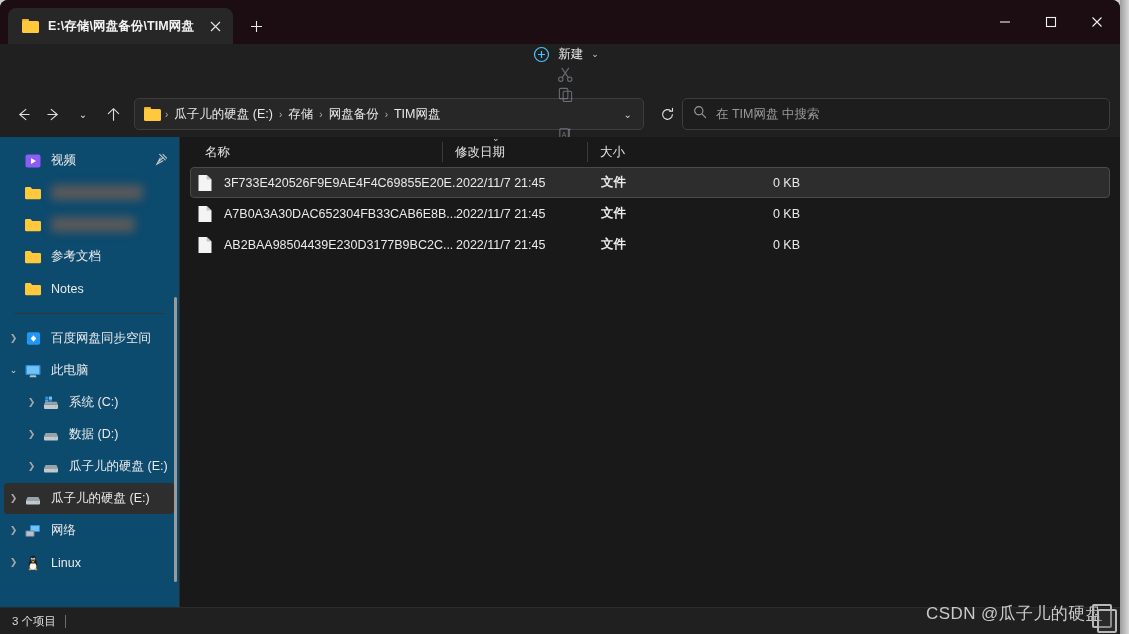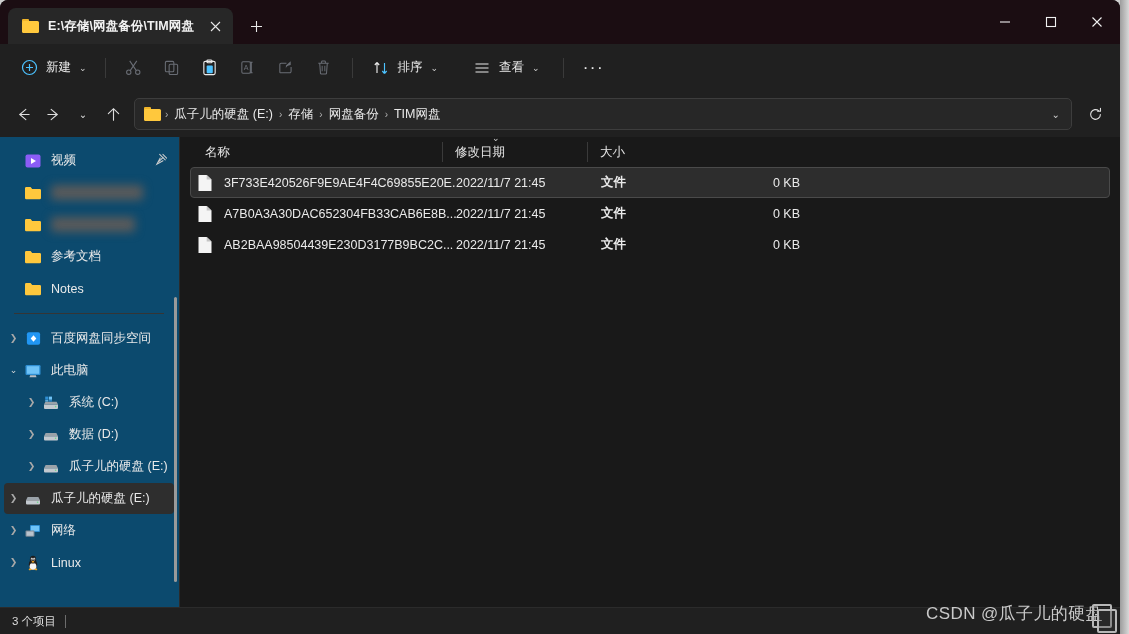--- a/index.html
+++ b/index.html
@@ -56,21 +56,21 @@
     display:flex; align-items:center; justify-content:center;
     color:#e9e9e9; font-size:19px; font-weight:300;
   }
   .wincontrols { position:absolute; right:0; top:0; display:flex; height:44px; }
   .wc { width:46px; height:44px; display:flex; align-items:center; justify-content:center; color:#f0f0f0; }
   .wc svg { display:block; }
 
   
   .toolbar {
     height:47px; background:#202020;
-    display:flex; align-items:center; padding-left:10px; gap:0;
+    display:flex; align-items:center; padding-left:10px; gap:0;flex-direction:column;
   }
   .tb-btn {
     height:32px; display:flex; align-items:center; gap:7px;
     padding:0 9px; border-radius:5px; color:#e8e8e8; font-size:12.5px;
     white-space:nowrap;
   }
   .tb-icon { width:20px; height:20px; display:flex; align-items:center; justify-content:center; }
   .tb-icon.dim { opacity:.42; }
   .chev { font-size:9px; color:#cfcfcf; margin-left:1px; }
   .tb-sep { width:1px; height:20px; background:#3a3a3a; margin:0 9px; }
@@ -364,20 +364,29 @@
       <span class="addr-chev">⌄</span>
     </div>
 
     <div class="refresh">
       <svg width="15" height="15" viewBox="0 0 16 16">
         <path d="M13.2 8 a5.2 5.2 0 1 1 -1.7 -3.9" stroke="#dedede" stroke-width="1.2" fill="none" stroke-linecap="round"></path>
         <path d="M13.3 1.4 V4.5 H10.2" stroke="#dedede" stroke-width="1.2" fill="none" stroke-linecap="round"></path>
       </svg>
     </div>
 
+    <div class="searchbox">
+      <span>
+        <svg width="14" height="14" viewBox="0 0 15 15">
+          <circle cx="6.2" cy="6.2" r="4.4" stroke="#9a9a9a" stroke-width="1.2" fill="none"></circle>
+          <path d="M9.6 9.6 L13.5 13.5" stroke="#9a9a9a" stroke-width="1.2" stroke-linecap="round"></path>
+        </svg>
+      </span>
+      <span class="search-ph">在 TIM网盘 中搜索</span>
+    </div>
   </div>
 
   <div class="body">
 
     <div class="sidebar">
 
       <div class="nav-item">
         <span class="nav-exp"></span>
         <span class="nav-ico">
           <svg width="18" height="18" viewBox="0 0 18 18">

